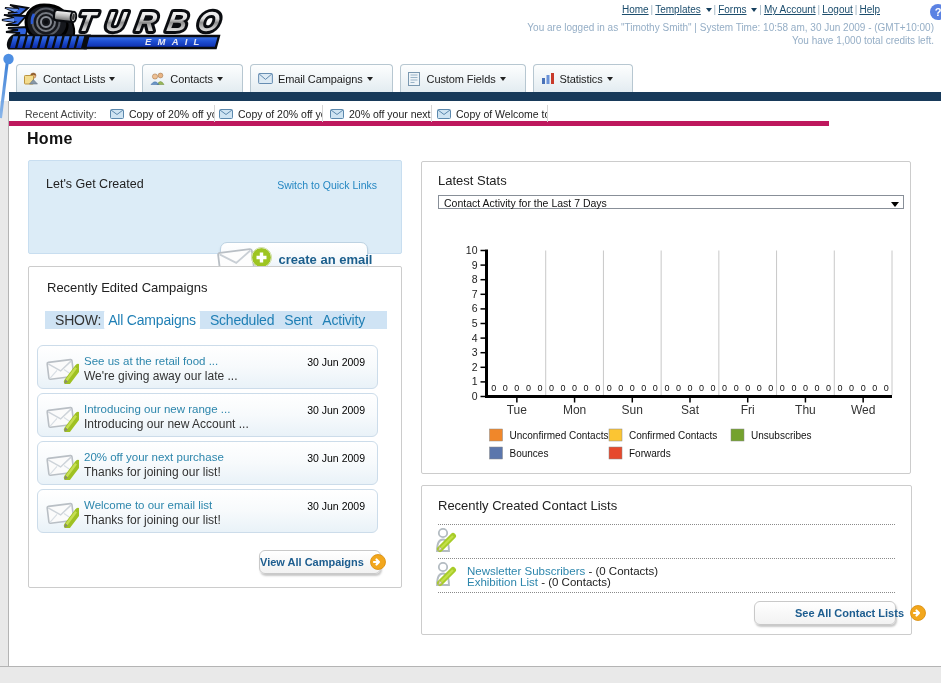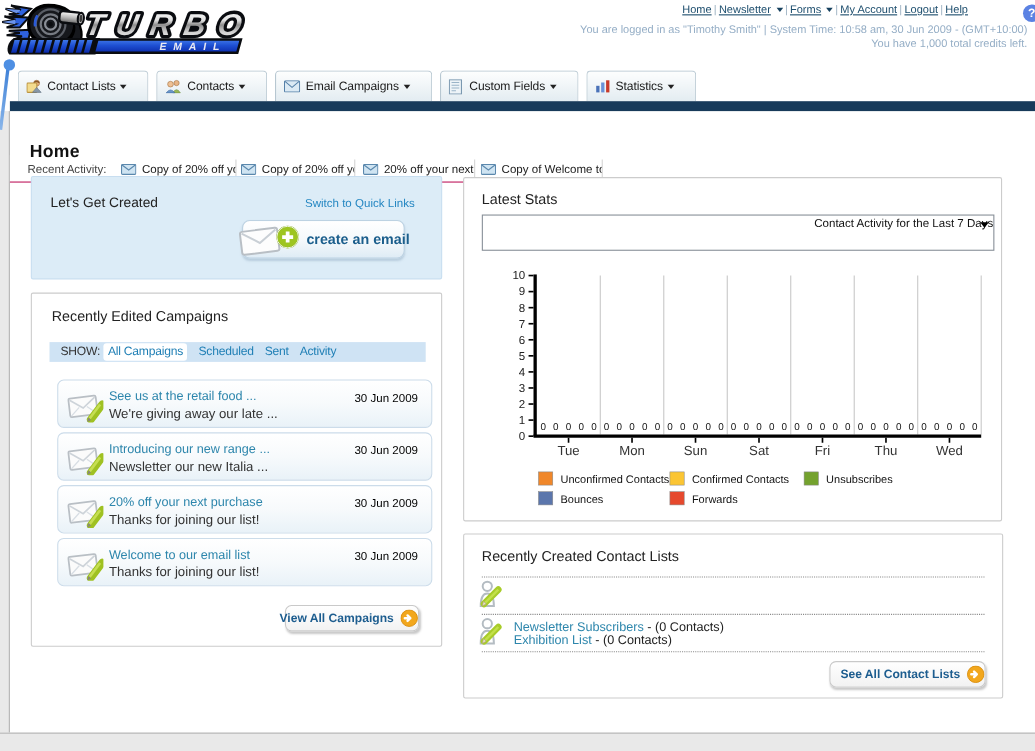--- a/index.html
+++ b/index.html
@@ -18,55 +18,55 @@
 #login1 { top:22px; }
 #login2 { top:35px; }
 #helpdot { position:absolute; left:930px; top:4px; width:16px; height:16px; border-radius:50%; background:#5b82e3; color:#fff; font-size:11px; font-weight:bold; text-align:center; line-height:16px; }
 
 #tabs { position:absolute; left:16px; top:64px; height:28px; display:flex; }
 .tab { height:28px; margin-right:7px; border:1px solid #b7c7d1; border-bottom:none; border-radius:4px 4px 0 0; background:linear-gradient(#fdfefe, #e3ecf1); display:flex; align-items:center; padding:0 16px 0 7px; font-size:11px; letter-spacing:-0.1px; color:#1c1c1c; white-space:nowrap; }
 .tab svg { margin-right:5px; flex:none; }
 .tab .tcaret { display:inline-block; width:0; height:0; border-left:3.5px solid transparent; border-right:3.5px solid transparent; border-top:4px solid #222; margin-left:4px; margin-right:3px; }
 #navybar { position:absolute; left:9px; top:92px; width:932px; height:9px; background:#183a5a; }
 
-#recentbar { position:absolute; left:9px; top:101px; width:820px; height:25px; background:#fff; border-bottom:1px solid #be185d; font-size:10.5px; color:#333;margin-top:40px; }
+#recentbar { position:absolute; left:9px; top:101px; width:820px; height:25px; background:#fff; border-bottom:5px solid #be185d; font-size:10.5px; color:#333; }
 #recentbar .lab { position:absolute; left:16px; top:7px; color:#444; }
 .ritem { position:absolute; top:4px; height:17px; display:flex; align-items:center; border-right:1px solid #d5d5d5; overflow:hidden; }
 .ritem svg { margin-right:5px; flex:none; }
 .ritem a { color:#222; text-decoration:none; white-space:nowrap; }
 #home { position:absolute; left:27px; top:130px; font-size:16px; font-weight:bold; color:#111; letter-spacing:0.3px; }
 
 .panel { position:absolute; background:#fff; border:1px solid #cccccc; border-radius:2px; }
 .ptitle { position:absolute; font-size:13px; color:#222; }
 #getstarted { left:28px; top:160px; width:374px; height:94px; background:#dcecf7; border:1px solid #c8def0; }
 #getstarted .ptitle { left:17px; top:16px; }
 #quicklinks { position:absolute; right:24px; top:18px; font-size:10.5px; }
 #quicklinks a { color:#2587c2; text-decoration:none; }
 .bigbtn { position:absolute; top:39px; height:35px; white-space:nowrap; border:1px solid #bdd2e2; border-radius:7px; background:linear-gradient(#ffffff,#f4f8fb 55%,#dfecf5); box-shadow:0 2px 2px rgba(120,150,175,.35); display:flex; align-items:center; justify-content:center; font-size:13px; font-weight:bold; color:#1b5e8c; }
 #btn-manage { left:18px; width:163px; }
-#btn-create { left:191px; width:148px; }
+#btn-create { left:191px; width:148px;margin-top:42px; }
 
 #campaigns { left:28px; top:266px; width:374px; height:322px; }
 #campaigns .ptitle { left:18px; top:13px; }
-#showbar { position:absolute; left:16px; top:44px; width:342px; height:18px; background:#cfe3f4; font-size:11px; letter-spacing:-0.2px; display:flex; align-items:center; }
+#showbar { position:absolute; left:16px; top:44px; width:342px; height:18px; background:#cfe3f4; font-size:14px; letter-spacing:-0.2px; display:flex; align-items:center; }
 #showbar .sh { color:#333; margin-left:10px; margin-right:3px; }
 #showbar .selbox { background:#fff; border-radius:3px; padding:2px 4px; color:#1f7fb5; }
 #showbar a { color:#1f7fb5; text-decoration:none; margin-left:10px; }
-.card { position:absolute; left:23px; width:341px; height:44px; border:1px solid #ccdcea; border-radius:6px; background:linear-gradient(#ffffff,#f7fafc 50%,#e9f2f8); }
+.card { position:absolute; left:8px; width:341px; height:44px; border:1px solid #ccdcea; border-radius:6px; background:linear-gradient(#ffffff,#f7fafc 50%,#e9f2f8); }
 .card .ctitle { position:absolute; left:46px; top:9px; font-size:11.5px; color:#2d86ac; white-space:nowrap; }
 .card .csub { position:absolute; left:46px; top:23px; font-size:12px; color:#333; white-space:nowrap; }
 .card .cdate { position:absolute; right:12px; top:10px; font-size:10.5px; color:#000; }
 .card svg.env { position:absolute; left:8px; top:9px; }
-.navbtn { position:absolute; height:24px; border:1px solid #c9c9c9; border-radius:6px; background:linear-gradient(#ffffff,#f2f2f2); box-shadow:1px 2px 2px rgba(0,0,0,.22); display:flex; align-items:center; justify-content:flex-end; font-size:11px; font-weight:bold; color:#1d5d8f; white-space:nowrap; }
+.navbtn { position:absolute; height:24px; border:1px solid #c9c9c9; border-radius:6px; background:linear-gradient(#ffffff,#f2f2f2); box-shadow:1px 2px 2px rgba(0,0,0,.22); display:flex; align-items:center; justify-content:flex-start; font-size:11px; font-weight:bold; color:#1d5d8f; white-space:nowrap; }
 .navbtn .ocircle { flex:none; }
 .navbtn .ocircle { margin-left:6px; }
 
 #stats { left:421px; top:161px; width:490px; height:313px; }
 #stats .ptitle { left:16px; top:11px; }
-#dropdown { position:absolute; left:16px; top:33px; width:466px; height:33px; border:1px solid #888f98; background:#fff; font-size:10.5px; color:#111; line-height:15px; padding-left:5px;text-align:right; }
+#dropdown { position:absolute; left:16px; top:33px; width:466px; height:14px; border:1px solid #888f98; background:#fff; font-size:10.5px; color:#111; line-height:15px; padding-left:5px; }
 #dropdown .dcaret { position:absolute; right:4px; top:6px; width:0; height:0; border-left:4px solid transparent; border-right:4px solid transparent; border-top:5px solid #000; }
 
 #clists { left:421px; top:485px; width:491px; height:150px; }
 #clists .ptitle { left:16px; top:12px; }
 .dotline { position:absolute; left:16px; right:16px; border-top:1px dotted #8a8a8a; height:0; }
 .clitem { position:absolute; left:45px; font-size:11.5px; white-space:nowrap; }
 .clitem a { color:#2d86ac; text-decoration:none; }
 .clitem span { color:#222; }
 .pencilguy { position:absolute; }
 </style>
@@ -145,21 +145,21 @@
  <path d="M79.3 36.3 L84.2 36.3 L81.0 47.9 L76.1 47.9 Z"></path>
 </g>
 <g stroke="#0a0c10" stroke-width="2.3" fill="url(#bluebar)">
  <path d="M88.5 36 L219 36 L215.7 48 L85.2 48 Z"></path>
 </g>
 <text x="145" y="45" font-family="'Liberation Sans',sans-serif" font-weight="bold" font-style="italic" font-size="9.5" letter-spacing="6.2" fill="#e8e8f2">EMAIL</text>
 </svg>
 </div>
 
 <div id="topnav">
-  <a href="#">Home</a><span class="sep">|</span><a href="#">Newsletter</a> <span class="caret"></span><span class="sep">|</span><a href="#">Forms</a> <span class="caret"></span><span class="sep">|</span><a href="#">My Account</a><span class="sep">|</span><a href="#">Logout</a><span class="sep">|</span><a href="#">Help</a>
+  <a href="#">Home</a><span class="sep">|</span><a href="#">Templates</a> <span class="caret"></span><span class="sep">|</span><a href="#">Forms</a> <span class="caret"></span><span class="sep">|</span><a href="#">My Account</a><span class="sep">|</span><a href="#">Logout</a><span class="sep">|</span><a href="#">Help</a>
 </div>
 <div id="helpdot">?</div>
 <div id="login1">You are logged in as "Timothy Smith" | System Time: 10:58 am, 30 Jun 2009 - (GMT+10:00)</div>
 <div id="login2">You have 1,000 total credits left.</div>
 
 <div id="tabs">
   <div class="tab"><svg width="14" height="13" viewBox="0 0 14 13">
         <circle cx="9.3" cy="3.6" r="2.7" fill="#e8b484" stroke="#9a6a3a" stroke-width="0.5"></circle>
         <path d="M6.5 3 a3 3 0 0 1 5.6 0 l-1 .7 a2.1 2.1 0 0 0 -3.6 0 Z" fill="#8a5a2a"></path>
         <rect x="0.5" y="3.5" width="9" height="8.5" rx="0.8" fill="#f3dc8e" stroke="#bb9440"></rect>
@@ -264,21 +264,21 @@
 <g transform="rotate(-7 14 15)">
 <rect x="2" y="6" width="25" height="17" rx="1.5" fill="#fbfbfb" stroke="#b9bfc5" stroke-width="1.6"></rect>
 <path d="M3 7.5 L14.5 16 L26 7.5" fill="none" stroke="#cdd3d9" stroke-width="1.5"></path>
 <path d="M3 22 L11 15 M26 22 L18 15" fill="none" stroke="#d8dee4" stroke-width="1.2"></path>
 </g>
 <path d="M21.5 26.5 L32 12.5" stroke="#9fc122" stroke-width="7" stroke-linecap="round"></path>
 <path d="M20.5 25.5 L30 12.8" stroke="#c6de52" stroke-width="2.4"></path>
 <path d="M18.3 28.8 L21.8 26.8 L19.3 24.3 Z" fill="#8a8a74"></path>
 </svg>
       <div class="ctitle">Introducing our new range ...</div>
-      <div class="csub">Newsletter our new Italia ...</div>
+      <div class="csub">Introducing our new Account ...</div>
       <div class="cdate">30 Jun 2009</div>
     </div>
   <div class="card" style="top:174px;">
       <svg class="env" width="33" height="29" viewBox="0 0 33 29">
 <g transform="rotate(-7 14 15)">
 <rect x="2" y="6" width="25" height="17" rx="1.5" fill="#fbfbfb" stroke="#b9bfc5" stroke-width="1.6"></rect>
 <path d="M3 7.5 L14.5 16 L26 7.5" fill="none" stroke="#cdd3d9" stroke-width="1.5"></path>
 <path d="M3 22 L11 15 M26 22 L18 15" fill="none" stroke="#d8dee4" stroke-width="1.2"></path>
 </g>
 <path d="M21.5 26.5 L32 12.5" stroke="#9fc122" stroke-width="7" stroke-linecap="round"></path>
@@ -422,18 +422,18 @@
   <div class="dotline" style="top:72px;"></div>
   <svg class="pencilguy" style="left:13px; top:75px;" width="25" height="26" viewBox="0 0 25 26">
       <circle cx="8" cy="6" r="4.2" fill="#fff" stroke="#b4bcc2" stroke-width="1.8"></circle>
       <path d="M2 24 C2 16 4.5 12.5 8 12.5 C11.5 12.5 14 16 14 24 Z" fill="#fff" stroke="#b4bcc2" stroke-width="1.8"></path>
       <path d="M5 22 L18 9" stroke="#a8cc29" stroke-width="6" stroke-linecap="round"></path>
       <path d="M5 22 L18 9" stroke="#c3e04a" stroke-width="2.2"></path>
       <path d="M3.5 24 L7 22 L4.5 19.5 Z" fill="#e8e4c8" stroke="#b0a878" stroke-width="0.7"></path>
     </svg>
   <div class="dotline" style="top:106px;"></div>
   <div class="clitem" style="top:79px;"><a href="#">Newsletter Subscribers</a><span> - (0 Contacts)</span></div>
-  <div class="navbtn" style="left:332px; top:115px; width:142px;">See All Contact Lists<svg class="ocircle" width="16" height="16" viewBox="0 0 16 16">
+  <div class="navbtn" style="left:332px; top:115px; width:142px;padding-left:40px;">See All Contact Lists<svg class="ocircle" width="16" height="16" viewBox="0 0 16 16">
         <circle cx="8" cy="8" r="7.5" fill="#f2a71d"></circle>
         <circle cx="8" cy="8" r="7.5" fill="none" stroke="#d88c0a" stroke-width="0.8"></circle>
         <path d="M4 8 H9 M9 8 L6.5 5.5 M9 8 L6.5 10.5" stroke="#fff" stroke-width="2.2" fill="none" stroke-linecap="round" stroke-linejoin="round"></path>
       </svg></div>
 </div>
 
 </body></html>

